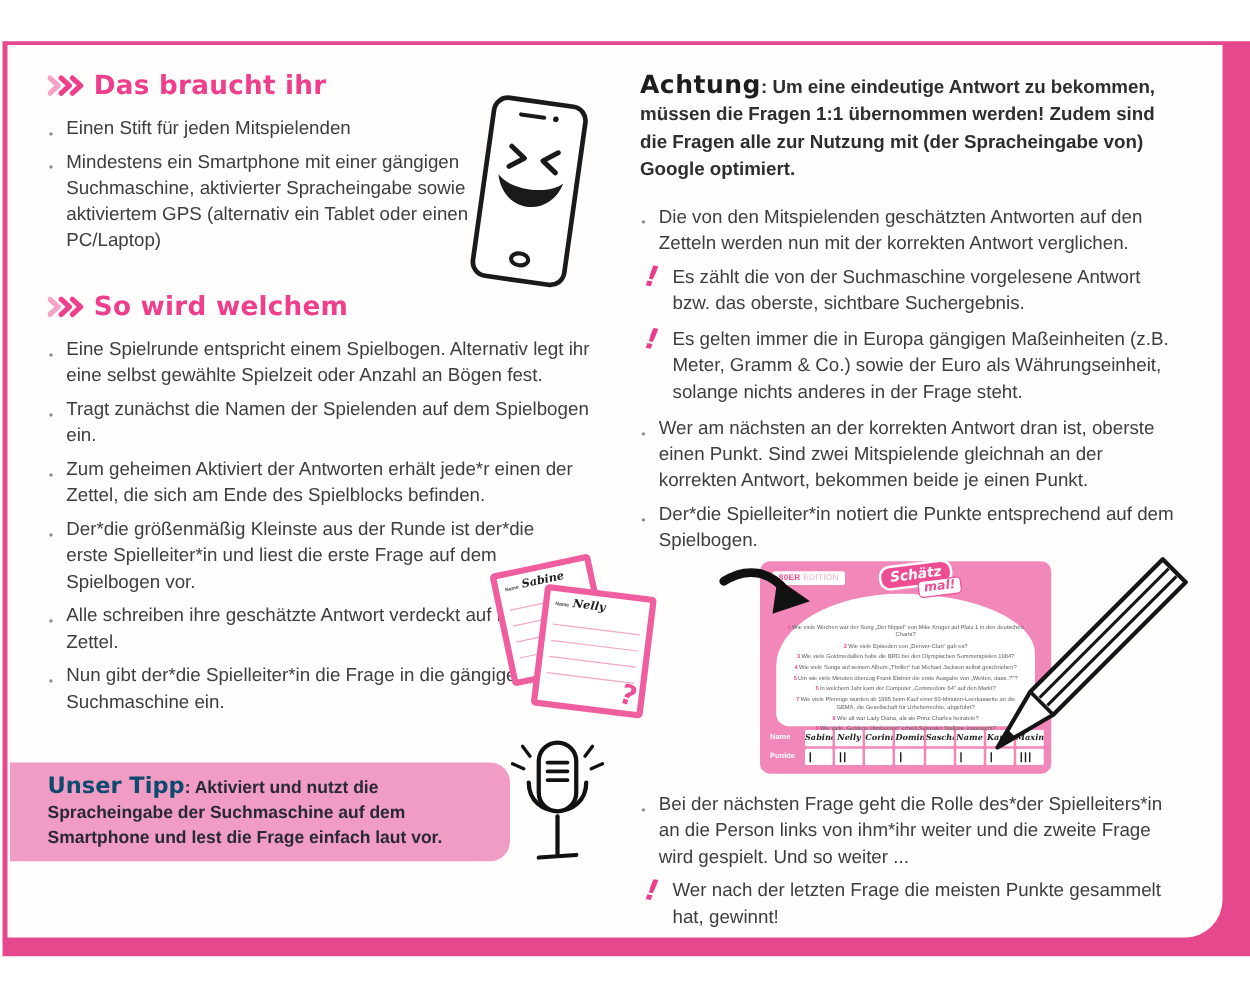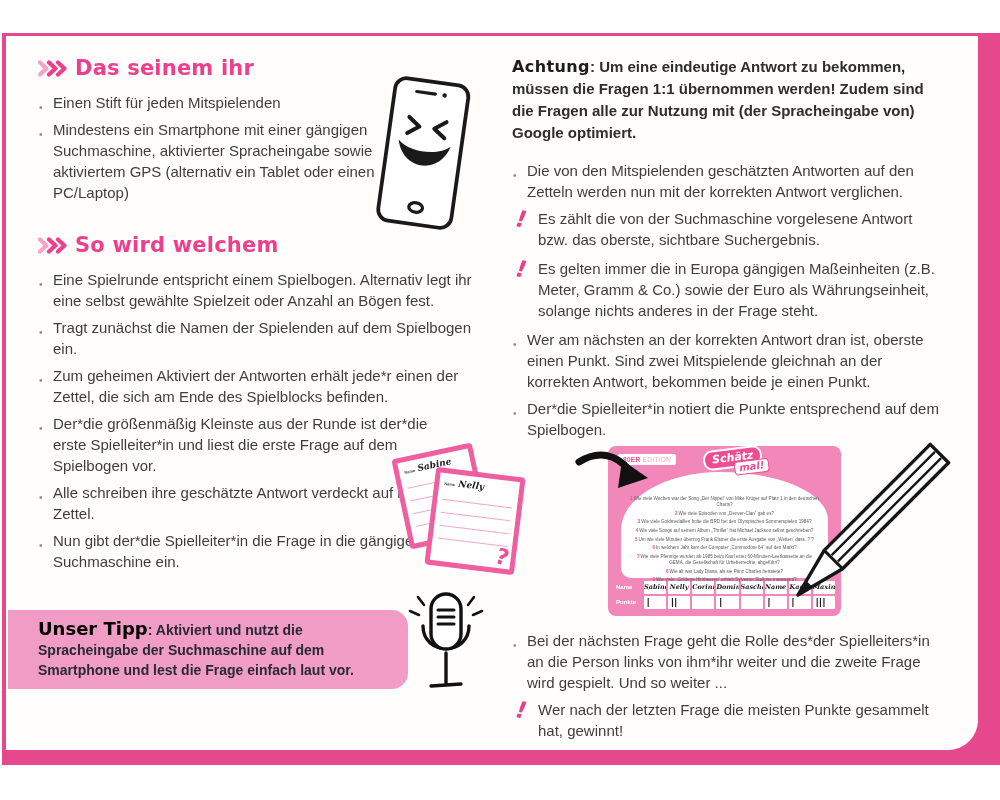--- a/index.html
+++ b/index.html
@@ -22,25 +22,25 @@
   .bullet { position: relative; padding-left: 15px; margin-bottom: 6px; color: #3e3e3e; font-size: 15px; line-height: 21px; }
   .bullet .dot { position: absolute; left: 1px; top: 5px; color: #8e8e8e; font-size: 10px; }
 
   .exclaim { position: relative; padding-left: 26px; margin-bottom: 8px; color: #3e3e3e; font-size: 15px; line-height: 21px; }
   .exclaim .mark { position: absolute; left: 4px; top: 1px; color: #ea3d8c; font-size: 23px; font-weight: bold; font-style: italic; font-family: "DejaVu Sans", sans-serif; transform: rotate(10deg); }
 
   .gap-after-s1 { height: 24px; }
 
   
   .tip-box { position: absolute; left: 8px; top: 610px; width: 400px; height: 79px; background: #f19cc5; border-radius: 0 16px 16px 0; padding: 9px 12px 0 30px; color: #282838; font-size: 14px; font-weight: bold; line-height: 20px; }
-  .tip-label { font-size: 18px; color: #000000; font-family: "DejaVu Sans", sans-serif; }
+  .tip-label { font-size: 18px; color: #0c4a6e; font-family: "DejaVu Sans", sans-serif; }
 
   
   .warning { color: #2e2e2e; font-weight: bold; font-size: 15px; line-height: 22px; margin-bottom: 16px; }
-  .warning-label { font-size: 16px; color: #1d1d1d; font-family: "DejaVu Sans", sans-serif; letter-spacing: .4px; }
+  .warning-label { font-size: 20px; color: #1d1d1d; font-family: "DejaVu Sans", sans-serif; letter-spacing: .4px; }
 
   
   .sheet-wrap { position: relative; height: 176px; margin: 6px 0 8px; }
   .sheet { position: absolute; left: 96px; top: 0; width: 233px; height: 170px; background: #f288b9; border-radius: 8px; z-index: 1; }
   .edition { position: absolute; left: 10px; top: 8px; background: #fff; border-radius: 2px; padding: 2px 5px; font-size: 6.5px; font-weight: bold; color: #ee4d93; letter-spacing: .3px; }
   .edition .rest { color: #f4aacd; font-weight: normal; }
   .logo { position: absolute; left: 95px; top: 1px; transform: rotate(-7deg); z-index: 3; }
   .logo-top { display: inline-block; background: #ee4d93; color: #fff; font-style: italic; font-weight: bold; font-size: 11px; font-family: "DejaVu Sans", sans-serif; padding: 1px 7px 2px; border-radius: 9px; border: 2px solid #fff; }
   .logo-bottom { position: absolute; left: 30px; top: 15px; background: #fff; color: #ee4d93; font-style: italic; font-weight: bold; font-size: 10px; font-family: "DejaVu Sans", sans-serif; padding: 0 4px 1px; border-radius: 4px; border: 1px solid #ee4d93; }
   .blob { position: absolute; left: 13px; top: 26px; width: 207px; height: 106px; background: #fff; border-radius: 48% 52% 10px 10px / 58px 48px 10px 10px; }
@@ -77,21 +77,21 @@
 </div>
 
 <div class="col-left">
 
   <div class="section-title">
     <svg class="chev" width="30" height="17" viewBox="0 0 30 17">
       <path d="M2,2.5 L8.5,8.5 L2,14.5" fill="none" stroke="#f5a3c9" stroke-width="4.2" stroke-linecap="round" stroke-linejoin="round"></path>
       <path d="M11,2.5 L17.5,8.5 L11,14.5" fill="none" stroke="#ee3f8c" stroke-width="4.2" stroke-linecap="round" stroke-linejoin="round"></path>
       <path d="M20,2.5 L26.5,8.5 L20,14.5" fill="none" stroke="#ee3f8c" stroke-width="4.2" stroke-linecap="round" stroke-linejoin="round"></path>
     </svg>
-    <span>Das seinem ihr</span>
+    <span>Das braucht ihr</span>
   </div>
 
   <div class="bullets narrow">
     <div class="bullet"><span class="dot">•</span><span>Einen Stift für jeden Mitspielenden</span></div>
     <div class="bullet"><span class="dot">•</span><span>Mindestens ein Smartphone mit einer gängigen Suchmaschine, aktivierter Spracheingabe sowie aktiviertem GPS (alternativ ein Tablet oder einen PC/Laptop)</span></div>
   </div>
 
   <div class="gap-after-s1"></div>
 
   <div class="section-title">

